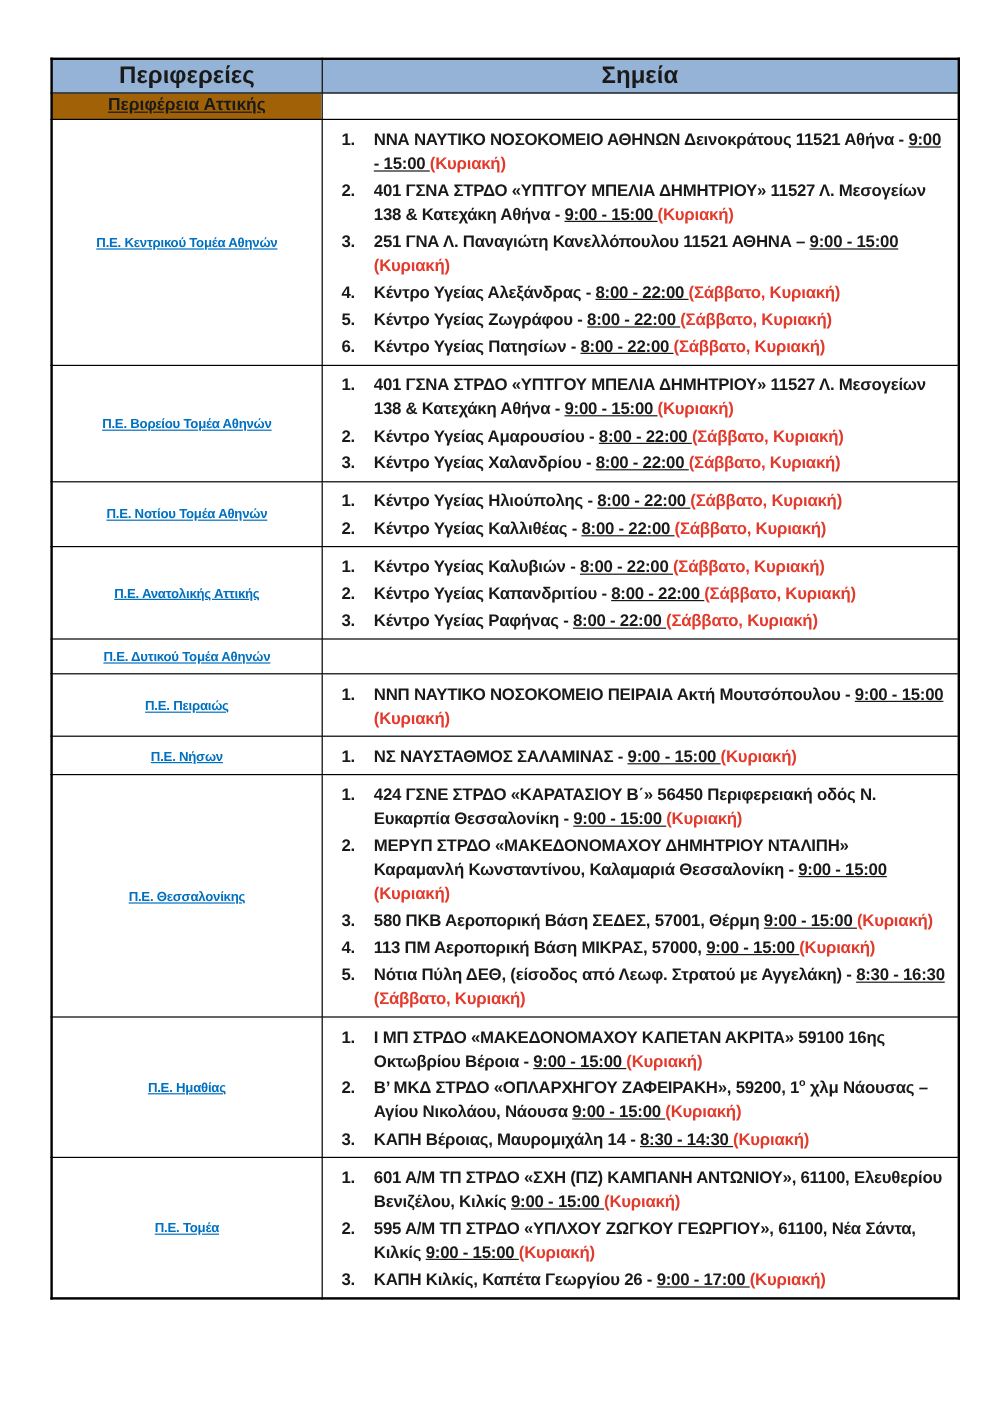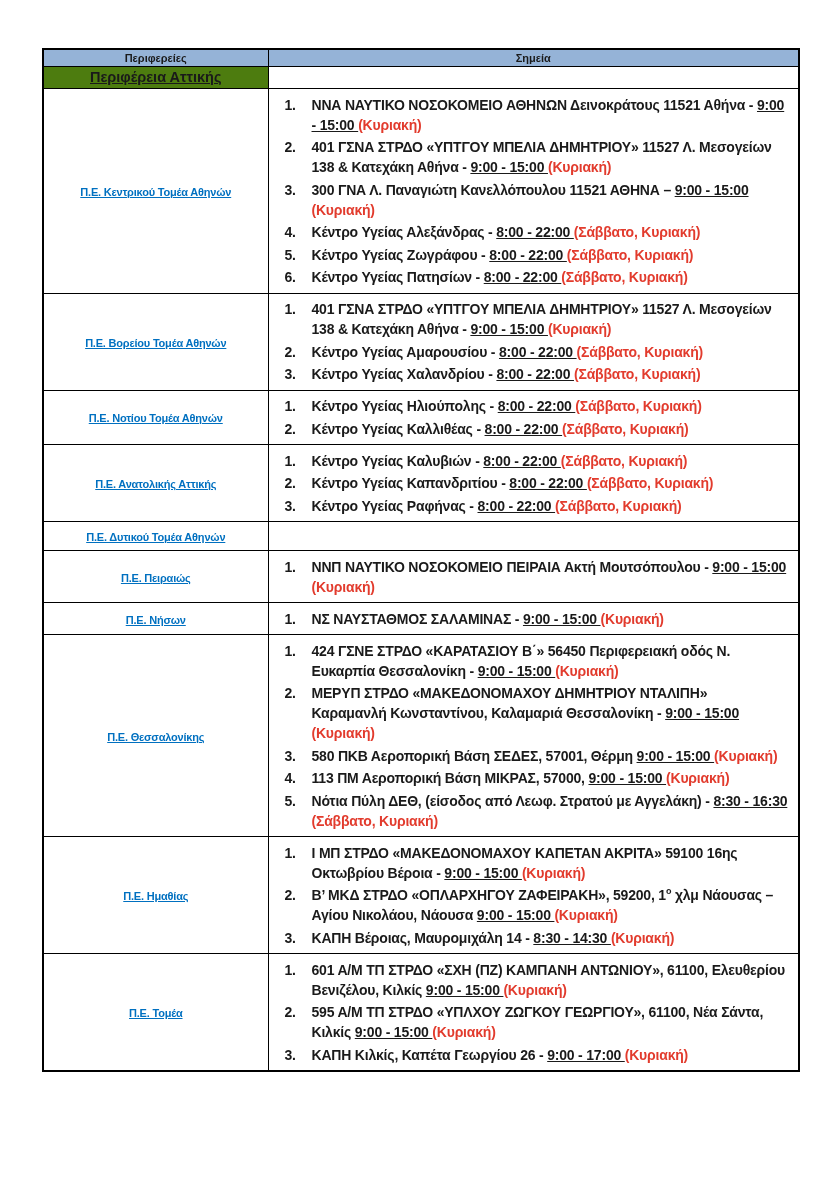--- a/index.html
+++ b/index.html
@@ -8,22 +8,22 @@
   .page{position:absolute;inset:0;background:#fff;}
   table.doc{position:absolute;left:42px;top:48px;width:756px;
             border-collapse:collapse;table-layout:fixed;
             border:2px solid #000;}
   col.c1{width:225px;} col.c2{width:531px;}
   td{border:1.5px solid #000;vertical-align:middle;padding:0;}
   .title-band{background:#00B0F0;text-align:center;font-size:15px;
               letter-spacing:-0.1px;padding:6px 4px;color:#111;}
   .subtitle-band{background:#FFC000;text-align:center;font-size:15px;padding:9px 4px;}
   .subtitle-band span{text-decoration:underline;}
-  .col-head{background:#95B3D7;text-align:center;font-size:11px;padding:2px 4px;margin-top:46px;}
-  .sec-head{background:#4d7c0f;text-align:center;font-size:14.5px;padding:1px 6px;line-height:19px;}
+  .col-head{background:#95B3D7;text-align:center;font-size:20px;padding:2px 4px;margin-top:46px;}
+  .sec-head{background:#a16207;text-align:center;font-size:14.5px;padding:1px 6px;line-height:19px;}
   .sec-head span{text-decoration:underline;}
   .sec-head-empty{background:#ffffff;}
   .region-cell{text-align:center;padding:2px 6px;height:24px;}
   .region-link{color:#0070C0;text-decoration:underline;font-size:11px;
                letter-spacing:-0.2px;cursor:pointer;}
   .points-cell{vertical-align:middle;padding:3px 6px 3px 0;}
   .points-cell ol{margin:0;padding:0;list-style:none;counter-reset:pt;}
   .points-cell li{counter-increment:pt;position:relative;padding-left:43px;
                   font-size:14px;line-height:20px;letter-spacing:-0.2px;margin:2.5px 0;}
   .points-cell li::before{content:counter(pt) ".";position:absolute;left:16px;}
@@ -49,21 +49,21 @@
     <tr>
           <td class="sec-head"><span>Περιφέρεια Αττικής</span></td>
           <td class="sec-head-empty"></td>
         </tr>
         <tr>
           <td class="region-cell"><span class="region-link">Π.Ε. Κεντρικού Τομέα Αθηνών</span></td>
           <td class="points-cell">
             <ol>
               <li><span class="plain">ΝΝΑ ΝΑΥΤΙΚΟ ΝΟΣΟΚΟΜΕΙΟ ΑΘΗΝΩΝ Δεινοκράτους 11521 Αθήνα - </span><span class="time">9:00 - 15:00 </span><span class="days">(Κυριακή)</span></li>
               <li><span class="plain">401 ΓΣΝΑ ΣΤΡΔΟ «ΥΠΤΓΟΥ ΜΠΕΛΙΑ ΔΗΜΗΤΡΙΟΥ» 11527 Λ. Μεσογείων 138 &amp; Κατεχάκη Αθήνα - </span><span class="time">9:00 - 15:00 </span><span class="days">(Κυριακή)</span></li>
-              <li><span class="plain">300 ΓΝΑ Λ. Παναγιώτη Κανελλόπουλου 11521 ΑΘΗΝΑ – </span><span class="time">9:00 - 15:00 </span><span class="days">(Κυριακή)</span></li>
+              <li><span class="plain">251 ΓΝΑ Λ. Παναγιώτη Κανελλόπουλου 11521 ΑΘΗΝΑ – </span><span class="time">9:00 - 15:00 </span><span class="days">(Κυριακή)</span></li>
               <li><span class="plain">Κέντρο Υγείας Αλεξάνδρας - </span><span class="time">8:00 - 22:00 </span><span class="days">(Σάββατο, Κυριακή)</span></li>
               <li><span class="plain">Κέντρο Υγείας Ζωγράφου - </span><span class="time">8:00 - 22:00 </span><span class="days">(Σάββατο, Κυριακή)</span></li>
               <li><span class="plain">Κέντρο Υγείας Πατησίων - </span><span class="time">8:00 - 22:00 </span><span class="days">(Σάββατο, Κυριακή)</span></li>
             </ol>
           </td>
         </tr>
         <tr>
           <td class="region-cell"><span class="region-link">Π.Ε. Βορείου Τομέα Αθηνών</span></td>
           <td class="points-cell">
             <ol>

